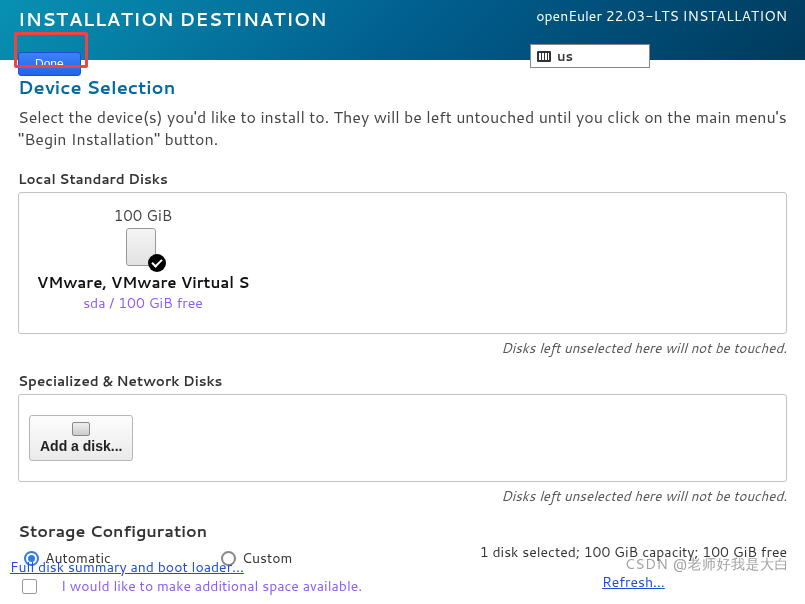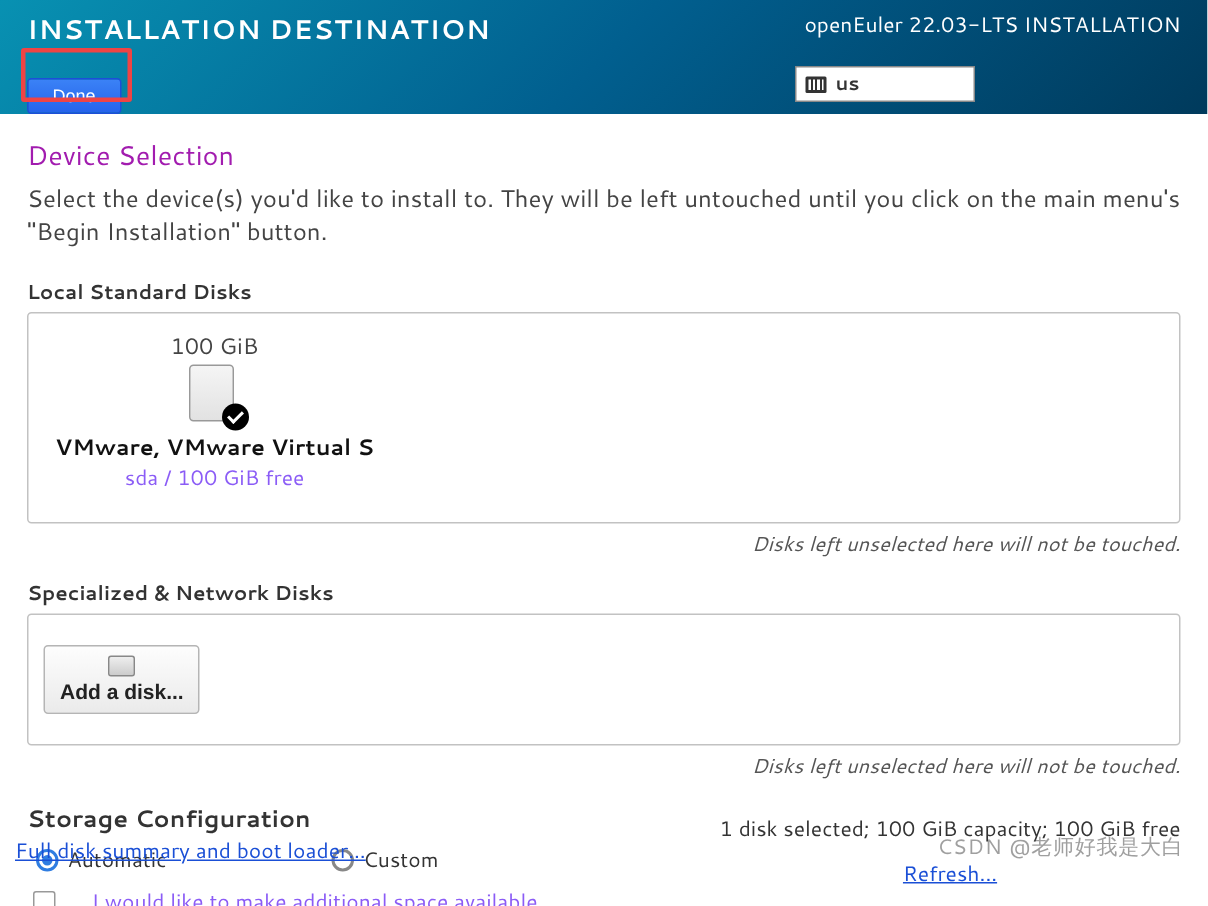--- a/index.html
+++ b/index.html
@@ -6,21 +6,21 @@
     body {
       font-family: "Cantarell", "DejaVu Sans", sans-serif;
       width: 805px;
       height: 604px;
       background: #fff;
       color: #333;
       position: relative;
       overflow: hidden;
     }
     .header {
-      height: 76px;
+      height: 60px;
       background: linear-gradient(135deg, #0891b2 0%, #015f8f 50%, #003a5c 100%);
       padding: 6px 18px 8px 18px;
       color: #fff;
       position: relative;
     }
     .header-top {
       display: flex;
       justify-content: space-between;
       align-items: flex-start;
     }
@@ -78,22 +78,22 @@
       position: absolute;
       inset: 2px;
       background: repeating-linear-gradient(90deg, #fff 0 1.5px, #333 1.5px 3px);
     }
     .lang-text { color: #333; font-size: 13px; font-weight: 600; }
     .content {
       padding: 14px 18px 0 18px;
     }
     .section-heading {
       font-size: 18px;
-      font-weight: 400;
-      color: #a21caf;
+      font-weight: 700;
+      color: #0369a1;
       margin-bottom: 6px;
     }
     .intro {
       font-size: 16px;
       color: #444;
       line-height: 1.35;
       margin-bottom: 20px;
     }
     .sub-heading {
       font-size: 13.5px;

